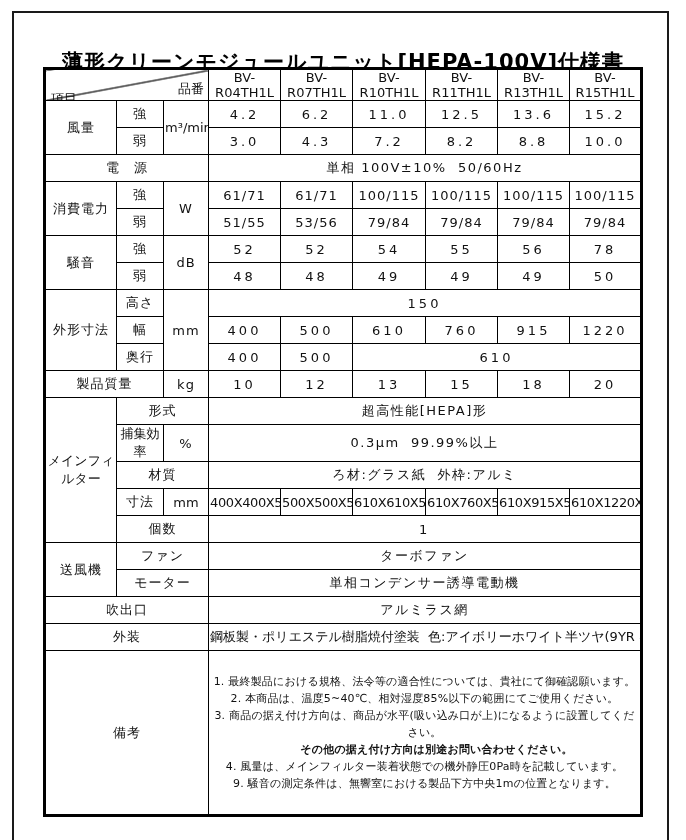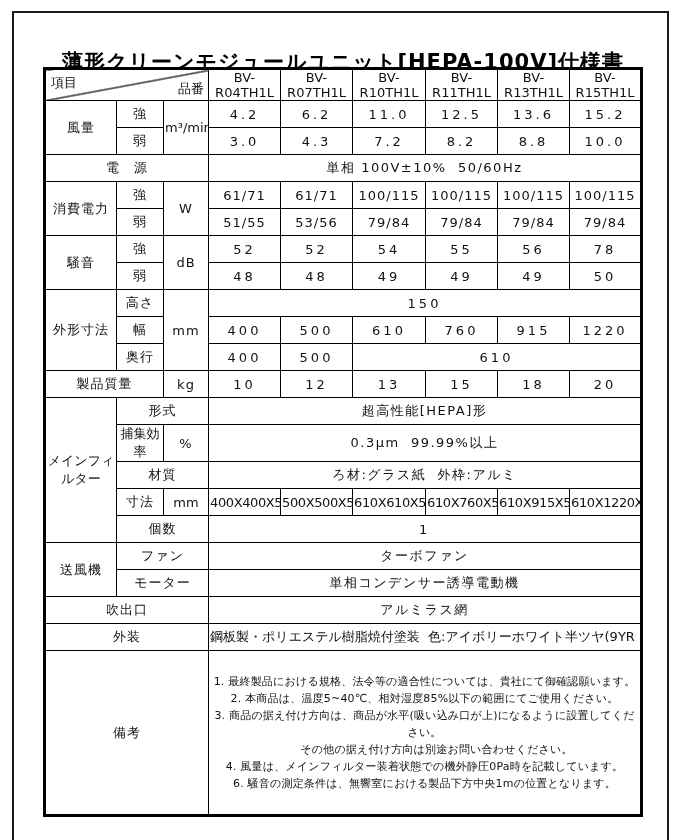--- a/index.html
+++ b/index.html
@@ -22,25 +22,25 @@
   td.num2 { letter-spacing: 1px; font-size: 12px; }
   td.model { font-size: 10.5px; letter-spacing: 0; padding: 0; }
   td.lab { font-size: 13px; letter-spacing: 1px; }
   td.lab-sm { font-size: 10px; letter-spacing: 0; margin-left: 7px; }
   td.lab-xs { font-size: 11px; letter-spacing: 0; }
   td.size { font-size: 10px; letter-spacing: -0.4px; padding: 0; }
   td.wide-val { letter-spacing: 1.5px; white-space: pre; }
   td.left-val { text-align: left; font-size: 11px; letter-spacing: 0; padding-left: 4px; white-space: pre; }
   td.diag { position: relative;
             background: linear-gradient(to bottom right, #fff calc(50% - 1px), #000 calc(50% - 0.2px), #000 calc(50% + 0.2px), #fff calc(50% + 1px)); }
-  .diag-item { position: absolute; left: 5px; top: 4px; font-size: 13px; }
+  .diag-item { position: absolute; left: 5px; top: 20px; font-size: 13px; }
   .diag-part { position: absolute; right: 4px; bottom: 2px; font-size: 13px; margin-top: 12px; }
   td.notes-cell { text-align: left; vertical-align: top; padding: 6px 6px; margin-top: 8px; }
   .note-line { font-size: 11px; line-height: 1.55; letter-spacing: 0.2px; white-space: pre-wrap; }
-  .note-line.indent { padding-left: 24px; }
+  .note-line.indent { padding-left: 24px; font-weight: bold; }
 </style>
 </head>
 <body>
 
 <div class="page-frame"></div>
 <div class="doc-title">薄形クリーンモジュールユニット[HEPA-100V]仕様書</div>
 
 <table class="spec">
   <colgroup>
     <col style="width:72px">
@@ -220,17 +220,17 @@
   </tr>
 
   <tr>
     <td class="lab bt2" colspan="3">備考</td>
     <td class="notes-cell bt2 bl2" colspan="6">
       <div class="note-line">1. 最終製品における規格、法令等の適合性については、貴社にて御確認願います。</div>
       <div class="note-line">2. 本商品は、温度5~40℃、相対湿度85%以下の範囲にてご使用ください。</div>
       <div class="note-line">3. 商品の据え付け方向は、商品が水平(吸い込み口が上)になるように設置してください。</div>
       <div class="note-line indent">その他の据え付け方向は別途お問い合わせください。</div>
       <div class="note-line">4. 風量は、メインフィルター装着状態での機外静圧0Pa時を記載しています。</div>
-      <div class="note-line">6. 騒音の測定条件は、無響室における製品下方中央1mの位置となります。</div>
+      <div class="note-line">9. 騒音の測定条件は、無響室における製品下方中央1mの位置となります。</div>
     </td>
   </tr>
 </tbody>
   </table>
 
 </body></html>

